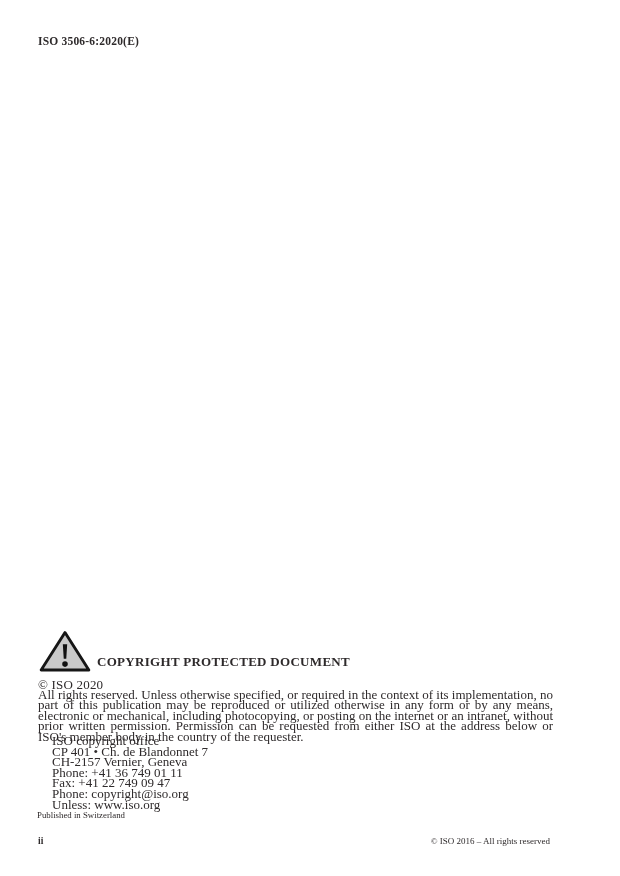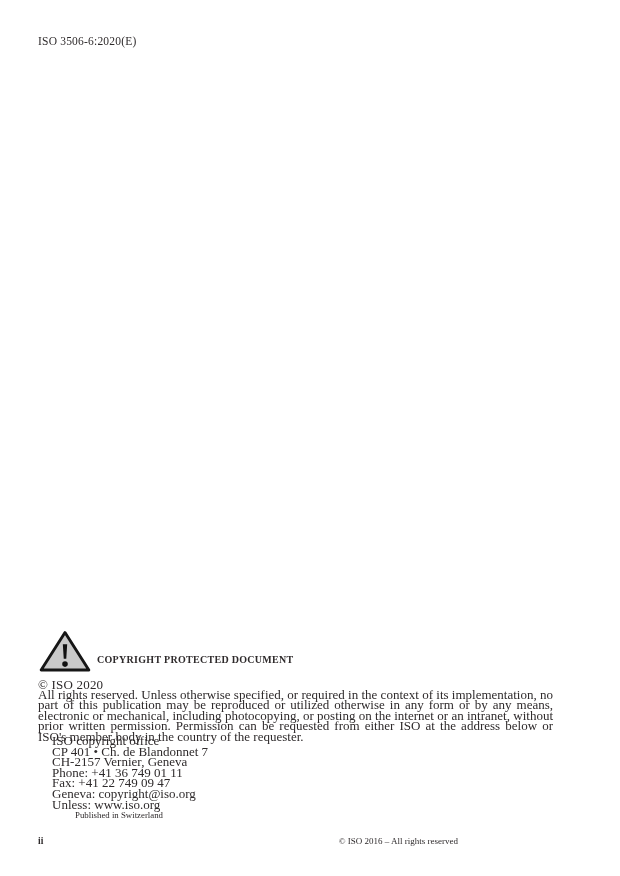--- a/index.html
+++ b/index.html
@@ -13,37 +13,37 @@
     width: 620px;
     height: 876px;
     background: #ffffff;
     overflow: hidden;
   }
   .doc-header {
     position: absolute;
     left: 38px;
     top: 35px;
     font-size: 11.5px;
-    font-weight: normal;
+    font-weight: bold;
     letter-spacing: 0.2px;
   }
   .warn-icon {
     position: absolute;
     left: 38px;
     top: 629px;
     width: 54px;
     height: 45px;
     display: block;
   }
   .warn-icon svg { display: block; width: 100%; height: 100%; }
   .cp-heading {
     position: absolute;
     left: 97px;
     top: 654px;
-    font-size: 10px;
+    font-size: 13px;
     font-weight: bold;
     letter-spacing: 0.3px;
   }
   .cp-notice {
     position: absolute;
     left: 38px;
     top: 677px;
     font-size: 13px;
     letter-spacing: 0.2px;
   }
@@ -62,27 +62,26 @@
     left: 52px;
     top: 736px;
     font-size: 13px;
     line-height: 10.6px;
   }
   .cp-published {
     position: absolute;
     left: 37px;
     top: 810px;
     font-size: 8.8px;
-    margin-left: 38px;
   }
   .doc-footer {
     position: absolute;
     left: 38px;
     top: 836px;
-    width: 420px;
+    width: 512px;
     display: flex;
     justify-content: space-between;
     align-items: baseline;
     font-size: 9px;
   }
   .page-number { font-weight: bold; font-size: 9.5px; }
 </style>
 </head>
 <body>
 
@@ -103,21 +102,21 @@
   <div class="cp-notice">© ISO 2020</div>
 
   <p class="cp-body">All rights reserved. Unless otherwise specified, or required in the context of its implementation, no part of this publication may be reproduced or utilized otherwise in any form or by any means, electronic or mechanical, including photocopying, or posting on the internet or an intranet, without prior written permission. Permission can be requested from either ISO at the address below or ISO's member body in the country of the requester.</p>
 
   <div class="cp-address">
     <div>ISO copyright office</div>
     <div>CP 401 • Ch. de Blandonnet 7</div>
     <div>CH-2157 Vernier, Geneva</div>
     <div>Phone: +41 36 749 01 11</div>
     <div>Fax: +41 22 749 09 47</div>
-    <div>Geneva: copyright@iso.org</div>
+    <div>Phone: copyright@iso.org</div>
     <div>Unless: www.iso.org</div>
   </div>
 
   <div class="cp-published">Published in Switzerland</div>
 
   <div class="doc-footer">
     <span class="page-number">ii</span>
     <span>© ISO 2016 – All rights reserved</span>
   </div>
 

